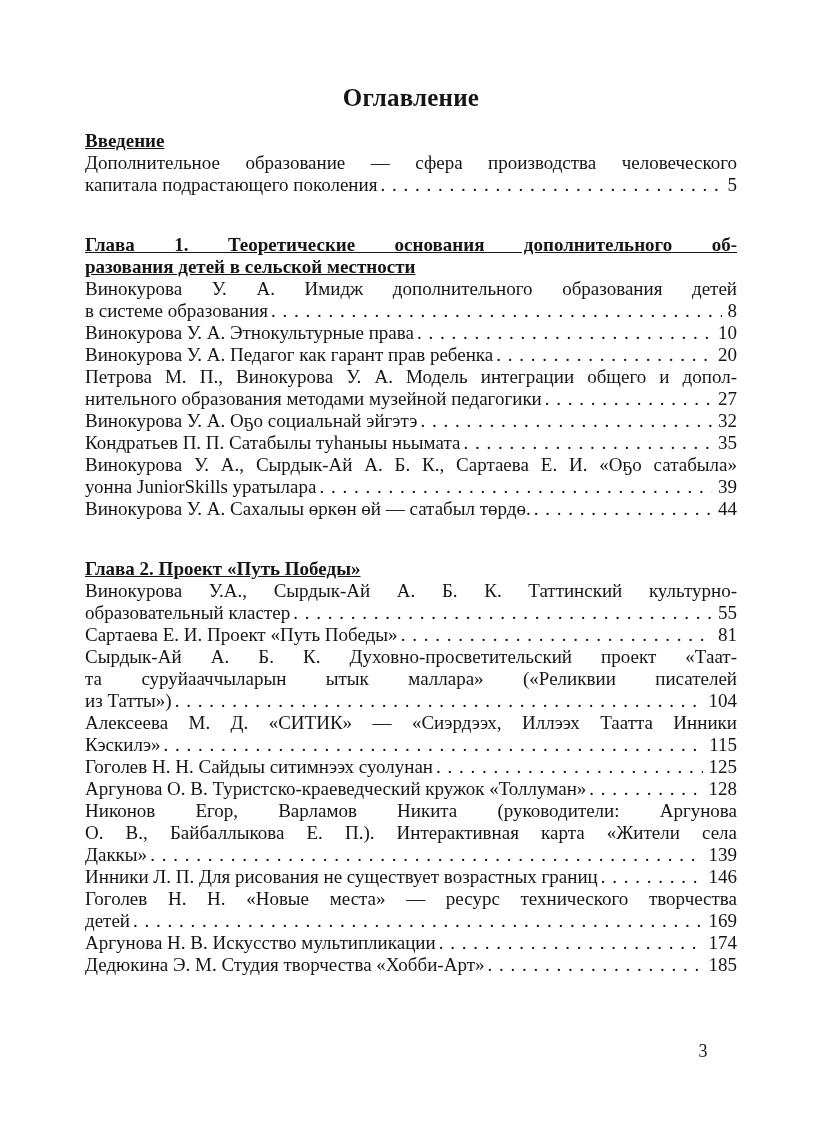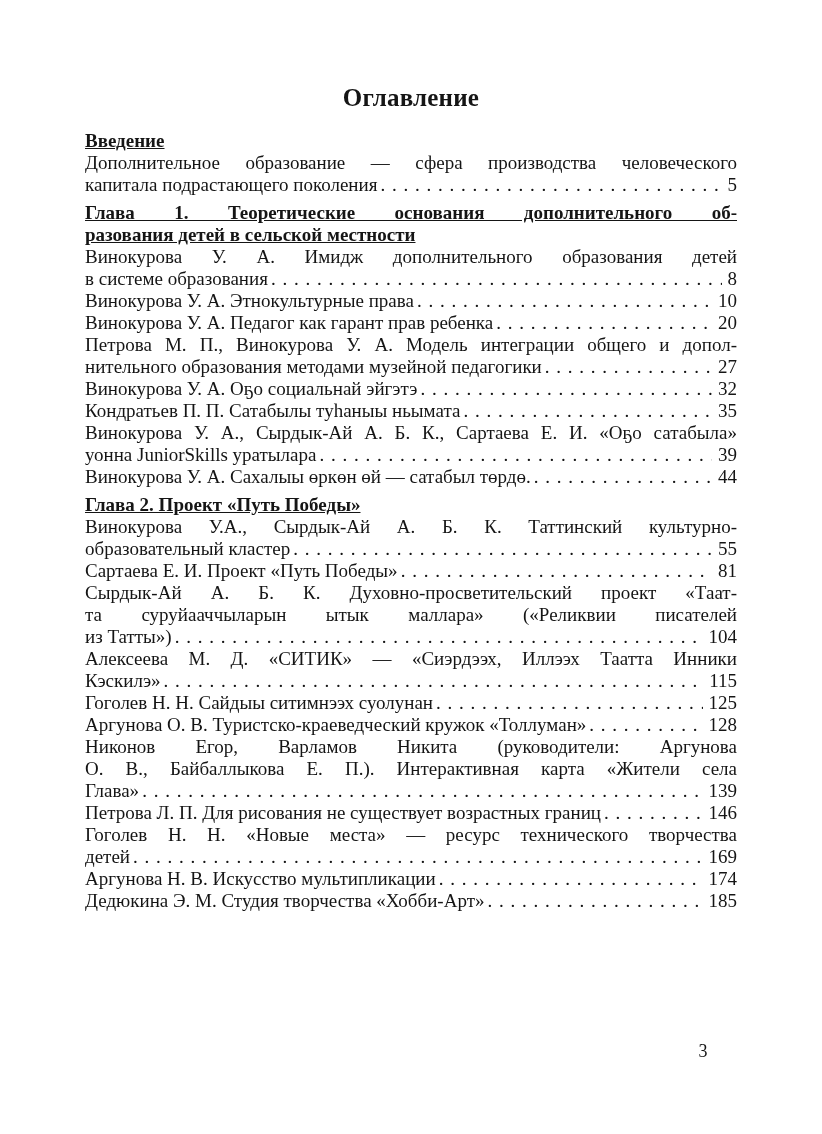--- a/index.html
+++ b/index.html
@@ -25,21 +25,21 @@
     width: 652px;
   }
   .title {
     margin: 0 0 18px 0;
     font-size: 25px;
     line-height: 28px;
     font-weight: bold;
     text-align: center;
     letter-spacing: 0.2px;
   }
-  .toc-section { margin-top: 6px; }
+  .toc-section { margin-top: 38px; }
   .toc-section:first-child { margin-top: 0; }
   .line {
     font-size: 19px;
     line-height: 22px;
   }
   .heading { font-weight: bold; text-decoration: underline; }
   .just {
     text-align: justify;
     text-align-last: justify;
   }
@@ -201,28 +201,28 @@
             <div class="line last">
               <span class="txt"><span class="it">Аргунова О. В.</span><span> Туристско-краеведческий кружок «Толлуман»</span></span>
               <span class="leader"></span>
               <span class="pg">128</span>
             </div>
           </div>
           <div class="entry">
             <div class="line just"><span class="txt"><span class="it">Никонов Егор, Варламов Никита</span><span> (руководители: Аргунова</span></span></div>
             <div class="line just"><span class="txt"><span>О. В., Байбаллыкова Е. П.). Интерактивная карта «Жители села</span></span></div>
             <div class="line last">
-              <span class="txt"><span>Глава»</span></span>
+              <span class="txt"><span>Даккы»</span></span>
               <span class="leader"></span>
               <span class="pg">139</span>
             </div>
           </div>
           <div class="entry">
             <div class="line last">
-              <span class="txt"><span class="it">Петрова Л. П.</span><span> Для рисования не существует возрастных границ</span></span>
+              <span class="txt"><span class="it">Инники Л. П.</span><span> Для рисования не существует возрастных границ</span></span>
               <span class="leader"></span>
               <span class="pg">146</span>
             </div>
           </div>
           <div class="entry">
             <div class="line just"><span class="txt"><span class="it">Гоголев Н. Н.</span><span> «Новые места» — ресурс технического творчества</span></span></div>
             <div class="line last">
               <span class="txt"><span>детей</span></span>
               <span class="leader"></span>
               <span class="pg">169</span>

